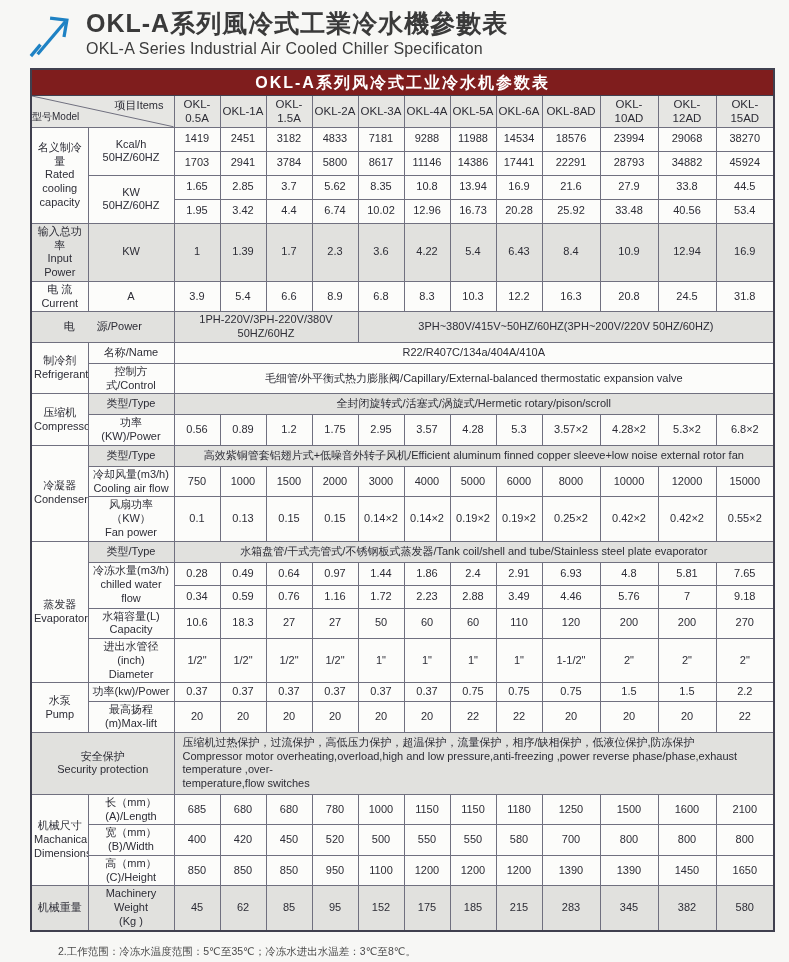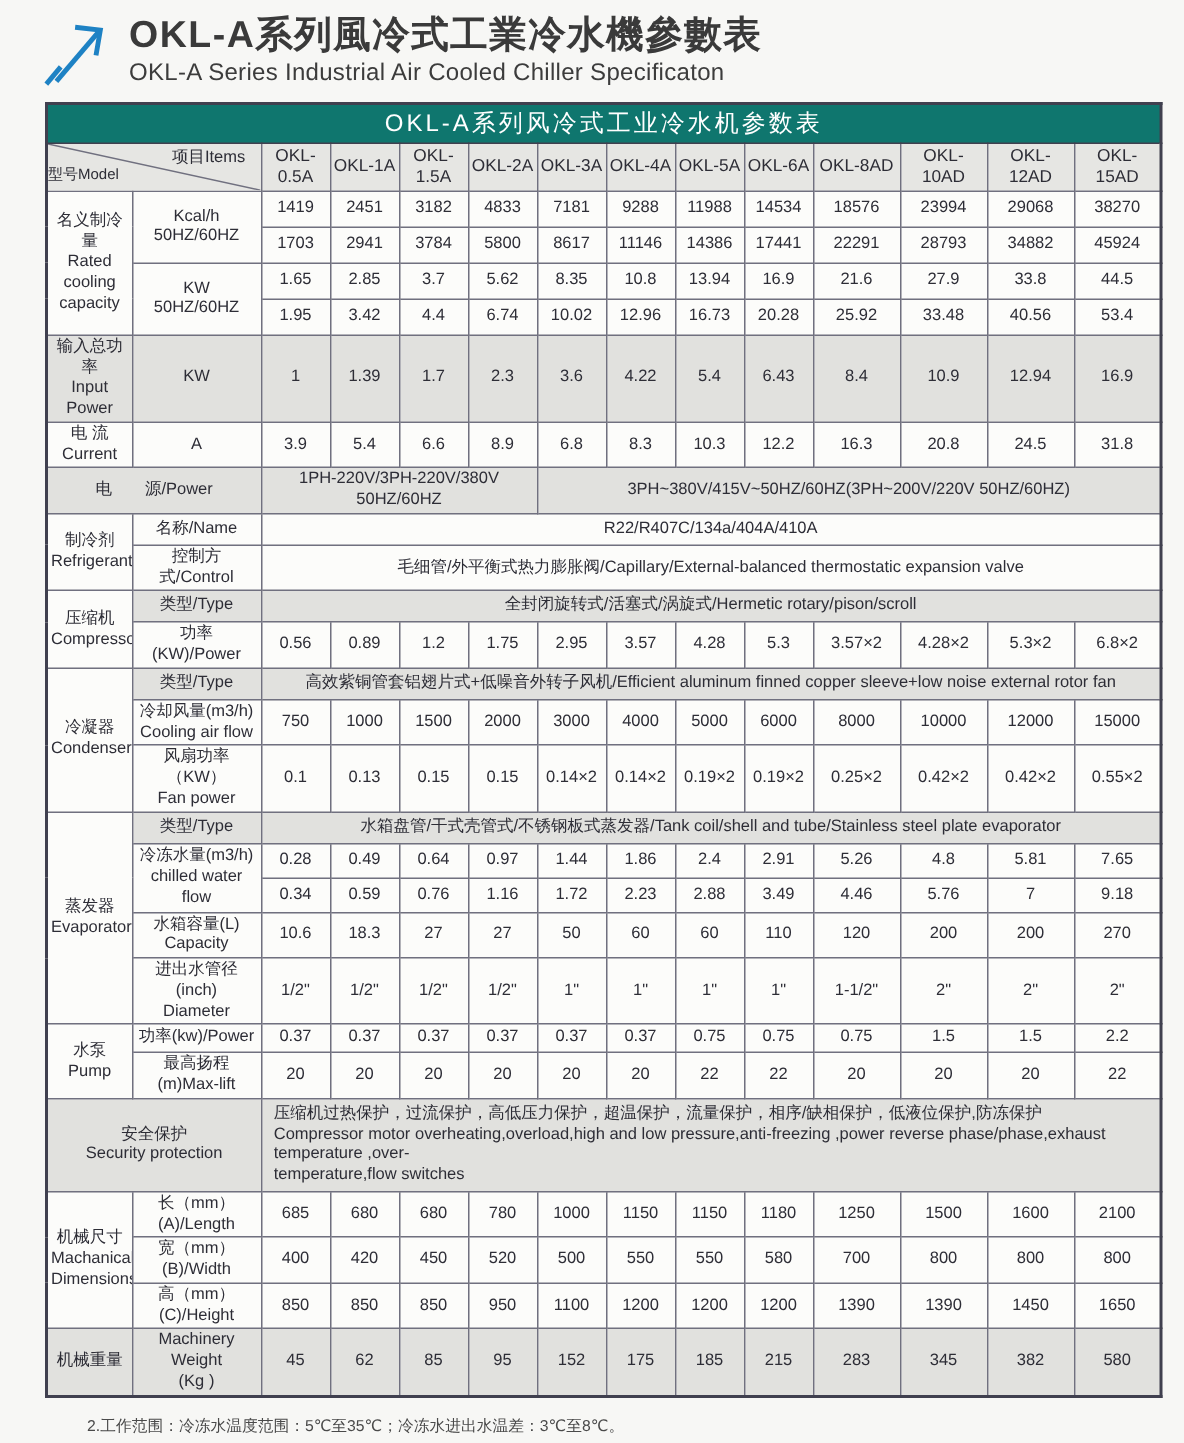--- a/index.html
+++ b/index.html
@@ -27,22 +27,22 @@
   .spec td,.spec th{
     border:1px solid #70707f;
     padding:1px 2px;
     text-align:center;vertical-align:middle;
     background:#fcfcfa;
     line-height:1.25;
     overflow:hidden;
     font-weight:normal;
   }
   .spec tr.caption td{
-    background:#0f766e;color:#ffffff;
-    font-size:16px;font-weight:normal;letter-spacing:2px;
+    background:#7f1d1d;color:#ffffff;
+    font-size:16px;font-weight:bold;letter-spacing:2px;
     height:23px;border:1px solid #40404f;margin-top:44px;
   }
   .spec tr.head th{background:#e6e6e3;height:28px;font-size:11.5px;}
   .spec td.sh{background:#e1e1de;}
   .spec td.sec,.spec td.item{white-space:pre-line;}
   .spec td.sec{font-size:11px;}
   .spec td.left{text-align:left;padding:3px 8px;white-space:pre-line;}
   
   th.corner{position:relative;padding:0;}
   th.corner svg.diag{position:absolute;left:0;top:0;width:100%;height:100%;}
@@ -295,21 +295,21 @@
         <td class="item" rowspan="2">冷冻水量(m3/h)
 chilled water flow</td>
         <td>0.28</td>
         <td>0.49</td>
         <td>0.64</td>
         <td>0.97</td>
         <td>1.44</td>
         <td>1.86</td>
         <td>2.4</td>
         <td>2.91</td>
-        <td>5.26</td>
+        <td>6.93</td>
         <td>4.8</td>
         <td>5.81</td>
         <td>7.65</td>
       </tr>
       <tr style="height: 23px;">
         <td>0.34</td>
         <td>0.59</td>
         <td>0.76</td>
         <td>1.16</td>
         <td>1.72</td>

